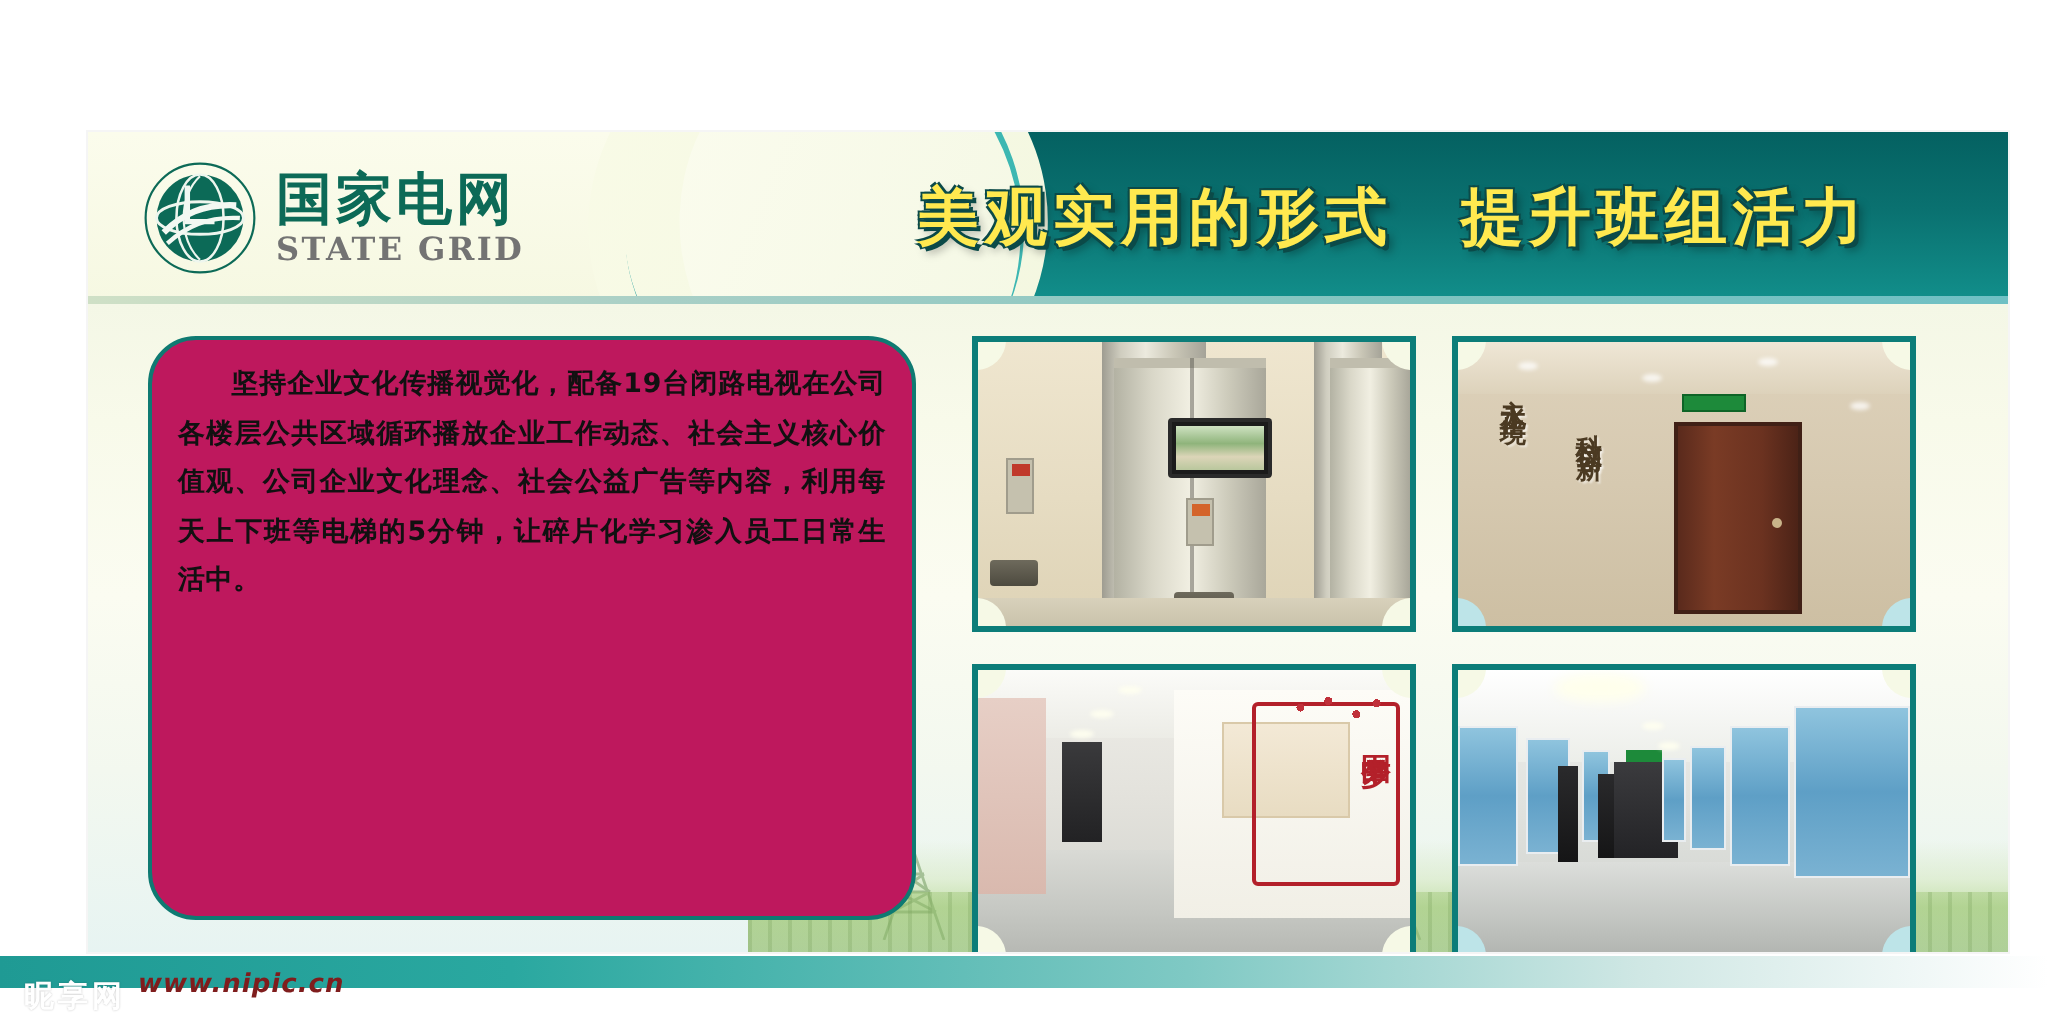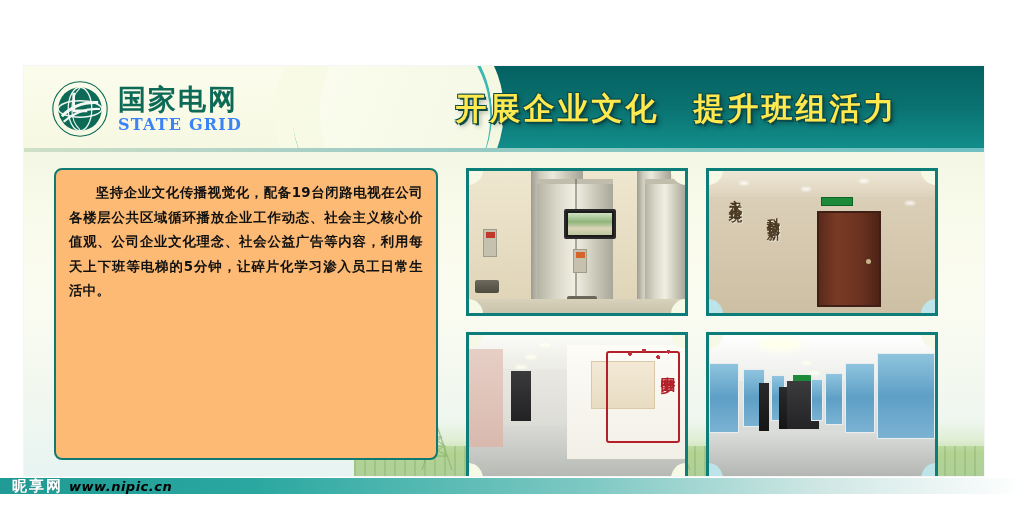--- a/index.html
+++ b/index.html
@@ -7,21 +7,21 @@
     width:1024px; height:512px; overflow:hidden;
     background:#ffffff;
     font-family:"DejaVu Sans","Liberation Sans",sans-serif;
   }
 
   
   #stage{ position:relative; width:1024px; height:512px; background:#fff; }
 
   
   .poster{
-    position:absolute; left:24px; top:66px; width:960px; height:410px;
+    position:absolute; left:44px; top:66px; width:960px; height:410px;
     overflow:hidden;
     box-shadow:0 0 0 1px rgba(0,0,0,.04);
   }
 
   
   .bg-cream{
     position:absolute; inset:0;
     background:linear-gradient(180deg,#fbfbe8 0%,#f7f8e3 38%,#f3f6e0 100%);
   }
   
@@ -95,43 +95,43 @@
   .logo-wrap{
     position:absolute; left:27px; top:14px; display:flex; align-items:center; gap:9px;
   }
   .logo-mark{ width:58px; height:58px; flex:0 0 58px; }
   .logo-text{ line-height:1; }
   .logo-cn{
     font-size:28px; font-weight:700; color:#0c6a57; letter-spacing:2px;
     font-family:"DejaVu Sans","Liberation Sans",sans-serif;
   }
   .logo-en{
-    font-size:16px; font-weight:700; color:#3b82f6; letter-spacing:1.2px;
+    font-size:16px; font-weight:700; color:#737373; letter-spacing:1.2px;
     font-family:"DejaVu Serif","Liberation Serif",serif; margin-top:3px;
   }
 
   
   .headline{
     position:absolute; left:355px; top:0; right:10px; height:86px;
     display:flex; align-items:center; justify-content:center;
     font-size:31px; font-weight:700; letter-spacing:3px;
     color:#ffe94f;
     text-shadow:
       2px 2px 0 #0b4a48, -1px -1px 0 #0b4a48, 1px -1px 0 #0b4a48, -1px 1px 0 #0b4a48,
       3px 3px 5px rgba(0,0,0,.35);
     white-space:pre;
     font-family:"DejaVu Sans","Liberation Sans",sans-serif;
   }
 
   
   .text-card{
     position:absolute; left:30px; top:102px; width:384px; height:292px;
-    background:#fdba74;
+    background:#be185d;
     border:2px solid #0f7a72;
-    border-radius:8px;
+    border-radius:24px;
     padding:11px 13px 8px 13px;
     overflow:hidden;
   }
   .para{
     font-size:13.4px; line-height:24.6px; color:#111; font-weight:700;
     text-align:justify; text-justify:inter-ideograph;
     text-indent:2em; letter-spacing:.4px;
     font-family:"DejaVu Sans","Liberation Sans",sans-serif;
   }
   .para + .para{ margin-top:5px; }
@@ -314,23 +314,24 @@
     position:absolute; left:0; top:0; width:1024px; height:16px;
     background:linear-gradient(90deg,#1f9a94 0%,#2aa8a0 25%,#7fc9c4 58%,#cfe7e4 80%,#ffffff 100%);
   }
   .wm-logo{
     position:absolute; left:12px; top:-1px; display:flex; align-items:center; gap:6px;
   }
   .wm-cn{
     font-size:15px; font-weight:700; color:#ffffff; letter-spacing:2px;
     text-shadow:0 0 1px rgba(0,0,0,.25);
     font-family:"DejaVu Sans","Liberation Sans",sans-serif;
+    margin-top:12px;
   }
   .wm-url{
-    font-size:13px; font-weight:700; color:#000000; font-style:italic; letter-spacing:.5px;
+    font-size:13px; font-weight:700; color:#7f1d1d; font-style:italic; letter-spacing:.5px;
     font-family:"DejaVu Sans","Liberation Sans",sans-serif;
   }
   .wm-id{
     position:absolute; right:0; top:0; height:16px; padding:0 6px;
     display:flex; align-items:center;
     background:#c9c9c9; color:#ffffff; font-size:10px; letter-spacing:.2px;
     font-family:"DejaVu Sans","Liberation Sans",sans-serif;
   }
 </style>
 </head>
@@ -390,21 +391,21 @@
             <path d="M14 46 C24 37 36 31 54 32" fill="none" stroke="#f2f8f2" stroke-width="2.4"></path>
             <path d="M25 14 L25 34 L40 34" fill="none" stroke="#f2f8f2" stroke-width="3"></path>
           </svg>
         </div>
         <div class="logo-text">
           <div class="logo-cn">国家电网</div>
           <div class="logo-en">STATE GRID</div>
         </div>
       </div>
 
-      <div class="headline">开展企业文化　提升班组活力</div>
+      <div class="headline">美观实用的形式　提升班组活力</div>
       <div class="hdr-underline"></div>
     </div>
 
     <div class="text-card">
       <p class="para">坚持企业文化传播视觉化，配备19台闭路电视在公司各楼层公共区域循环播放企业工作动态、社会主义核心价值观、公司企业文化理念、社会公益广告等内容，利用每天上下班等电梯的5分钟，让碎片化学习渗入员工日常生活中。</p>
     </div>
 
     <div class="photo" style="left:442px; top:102px; width:222px; height:148px;">
       <div class="ph-inner p1">
         <div class="col-steel" style="left:62px;"></div>

